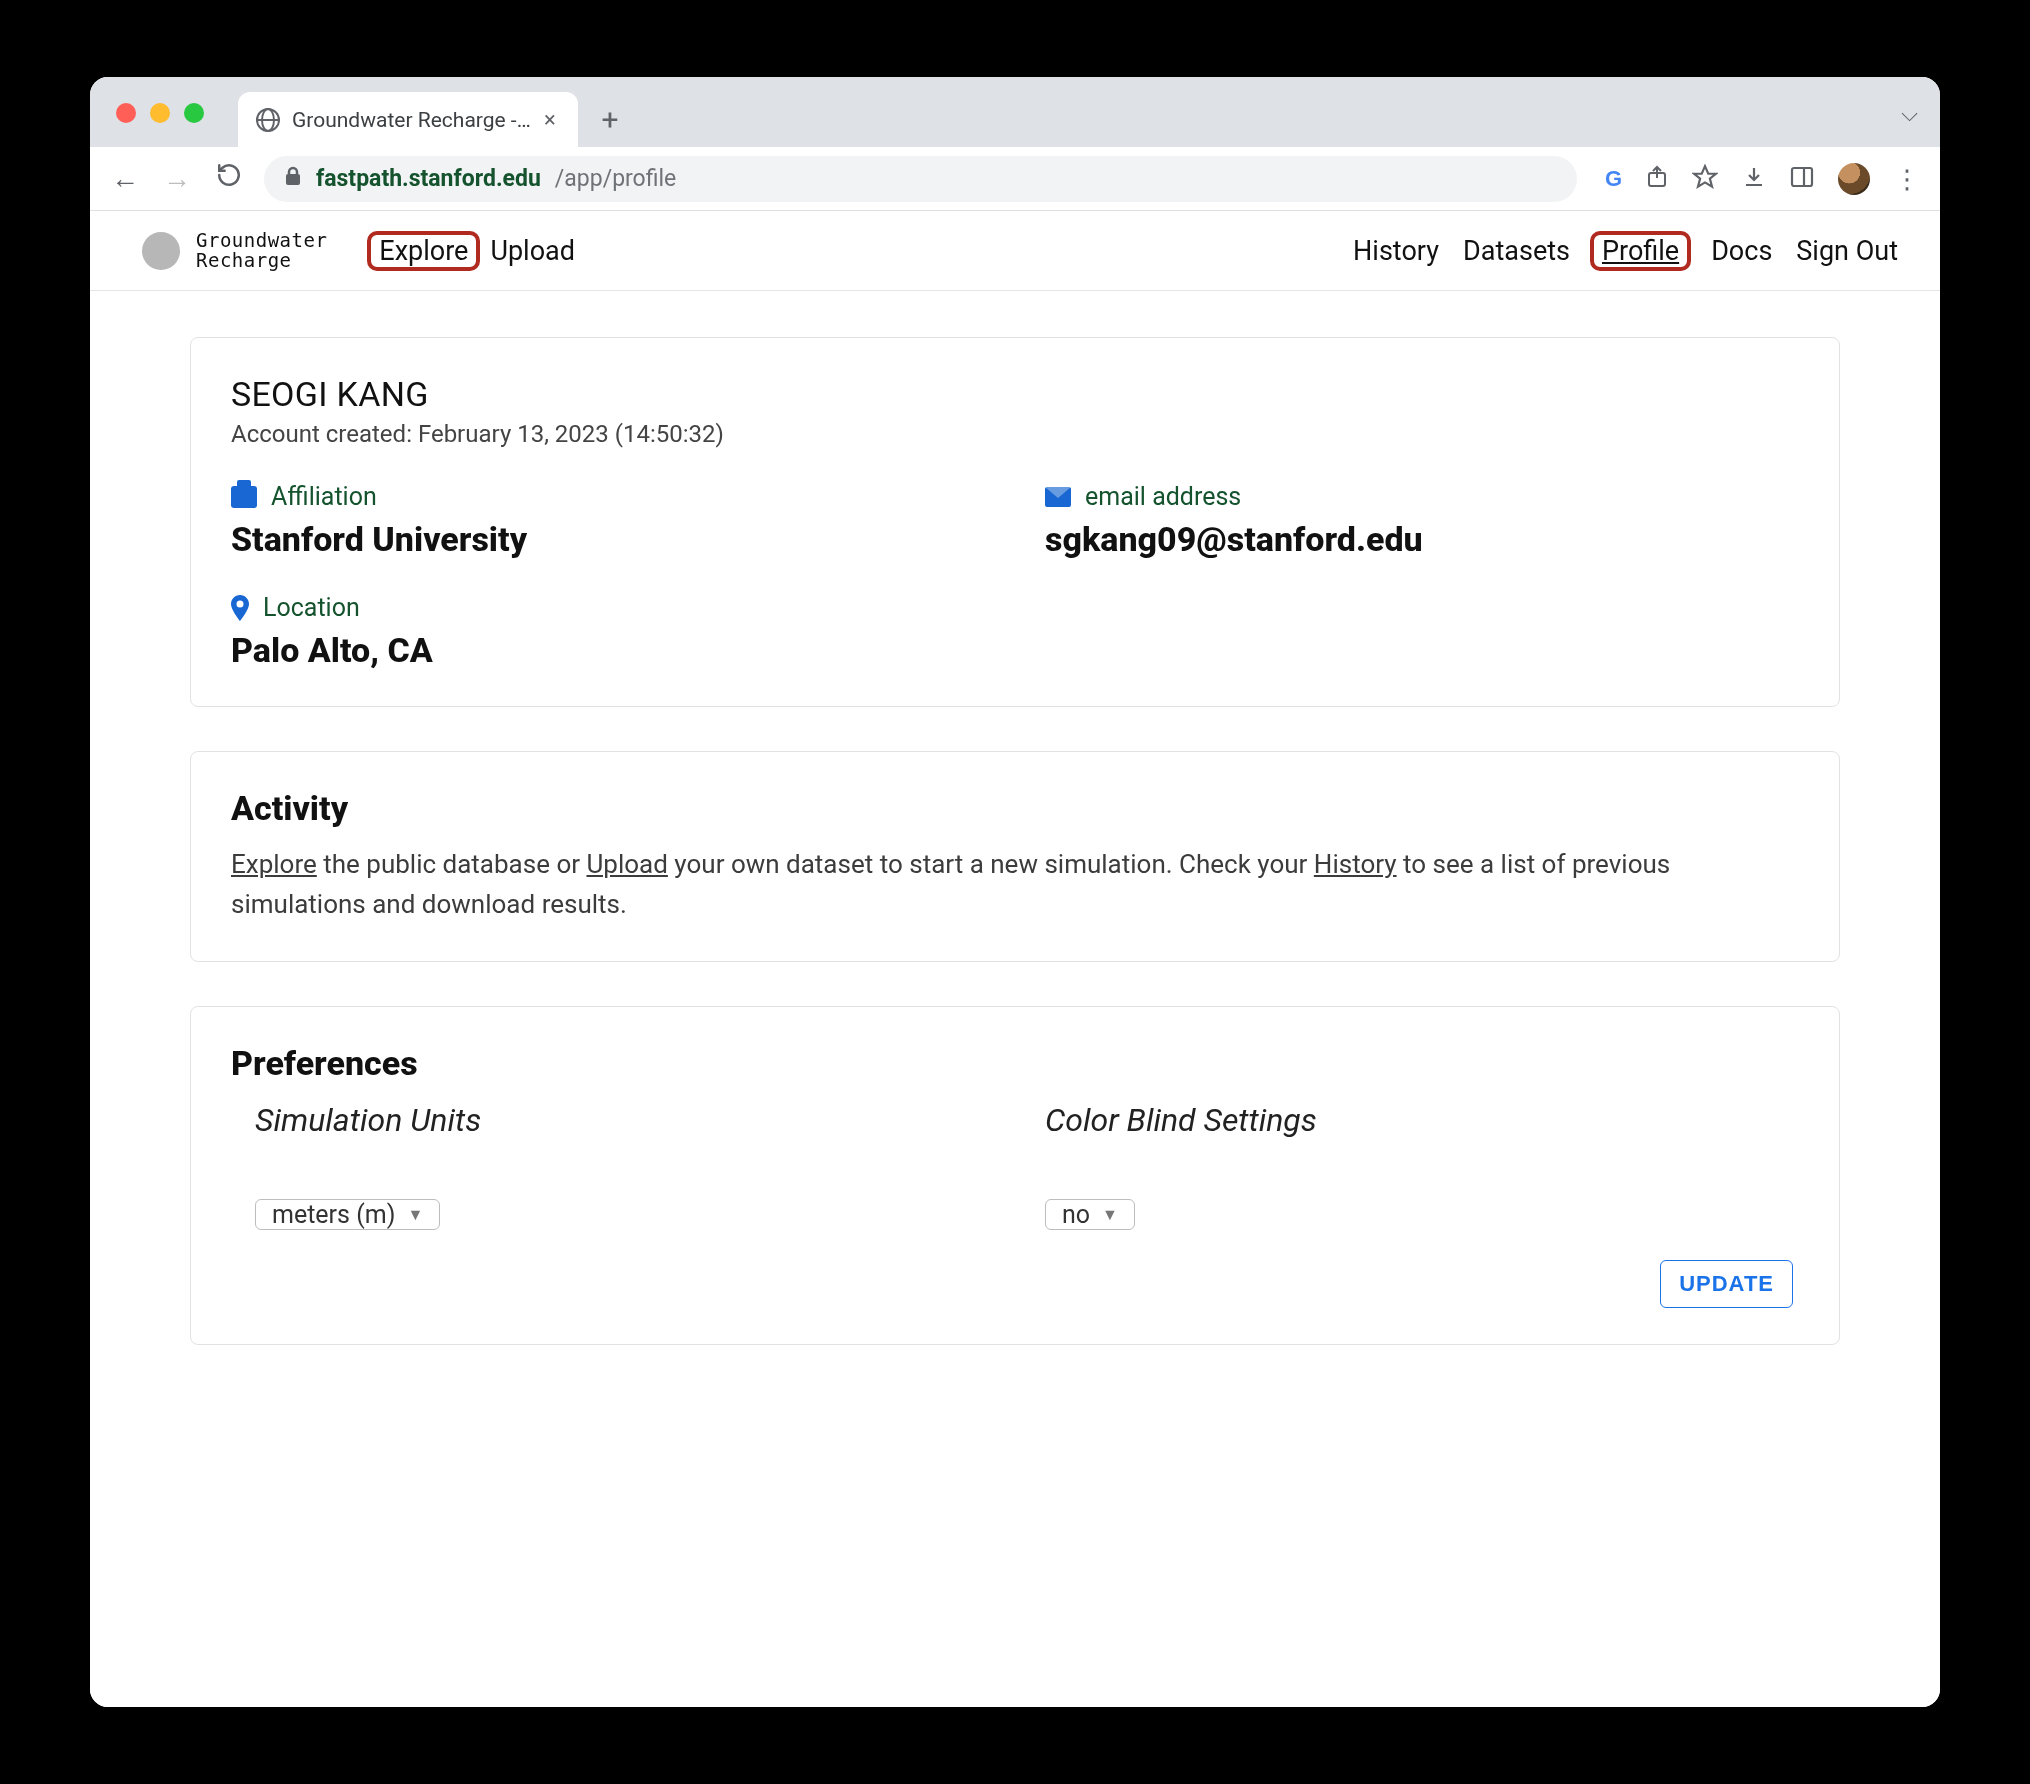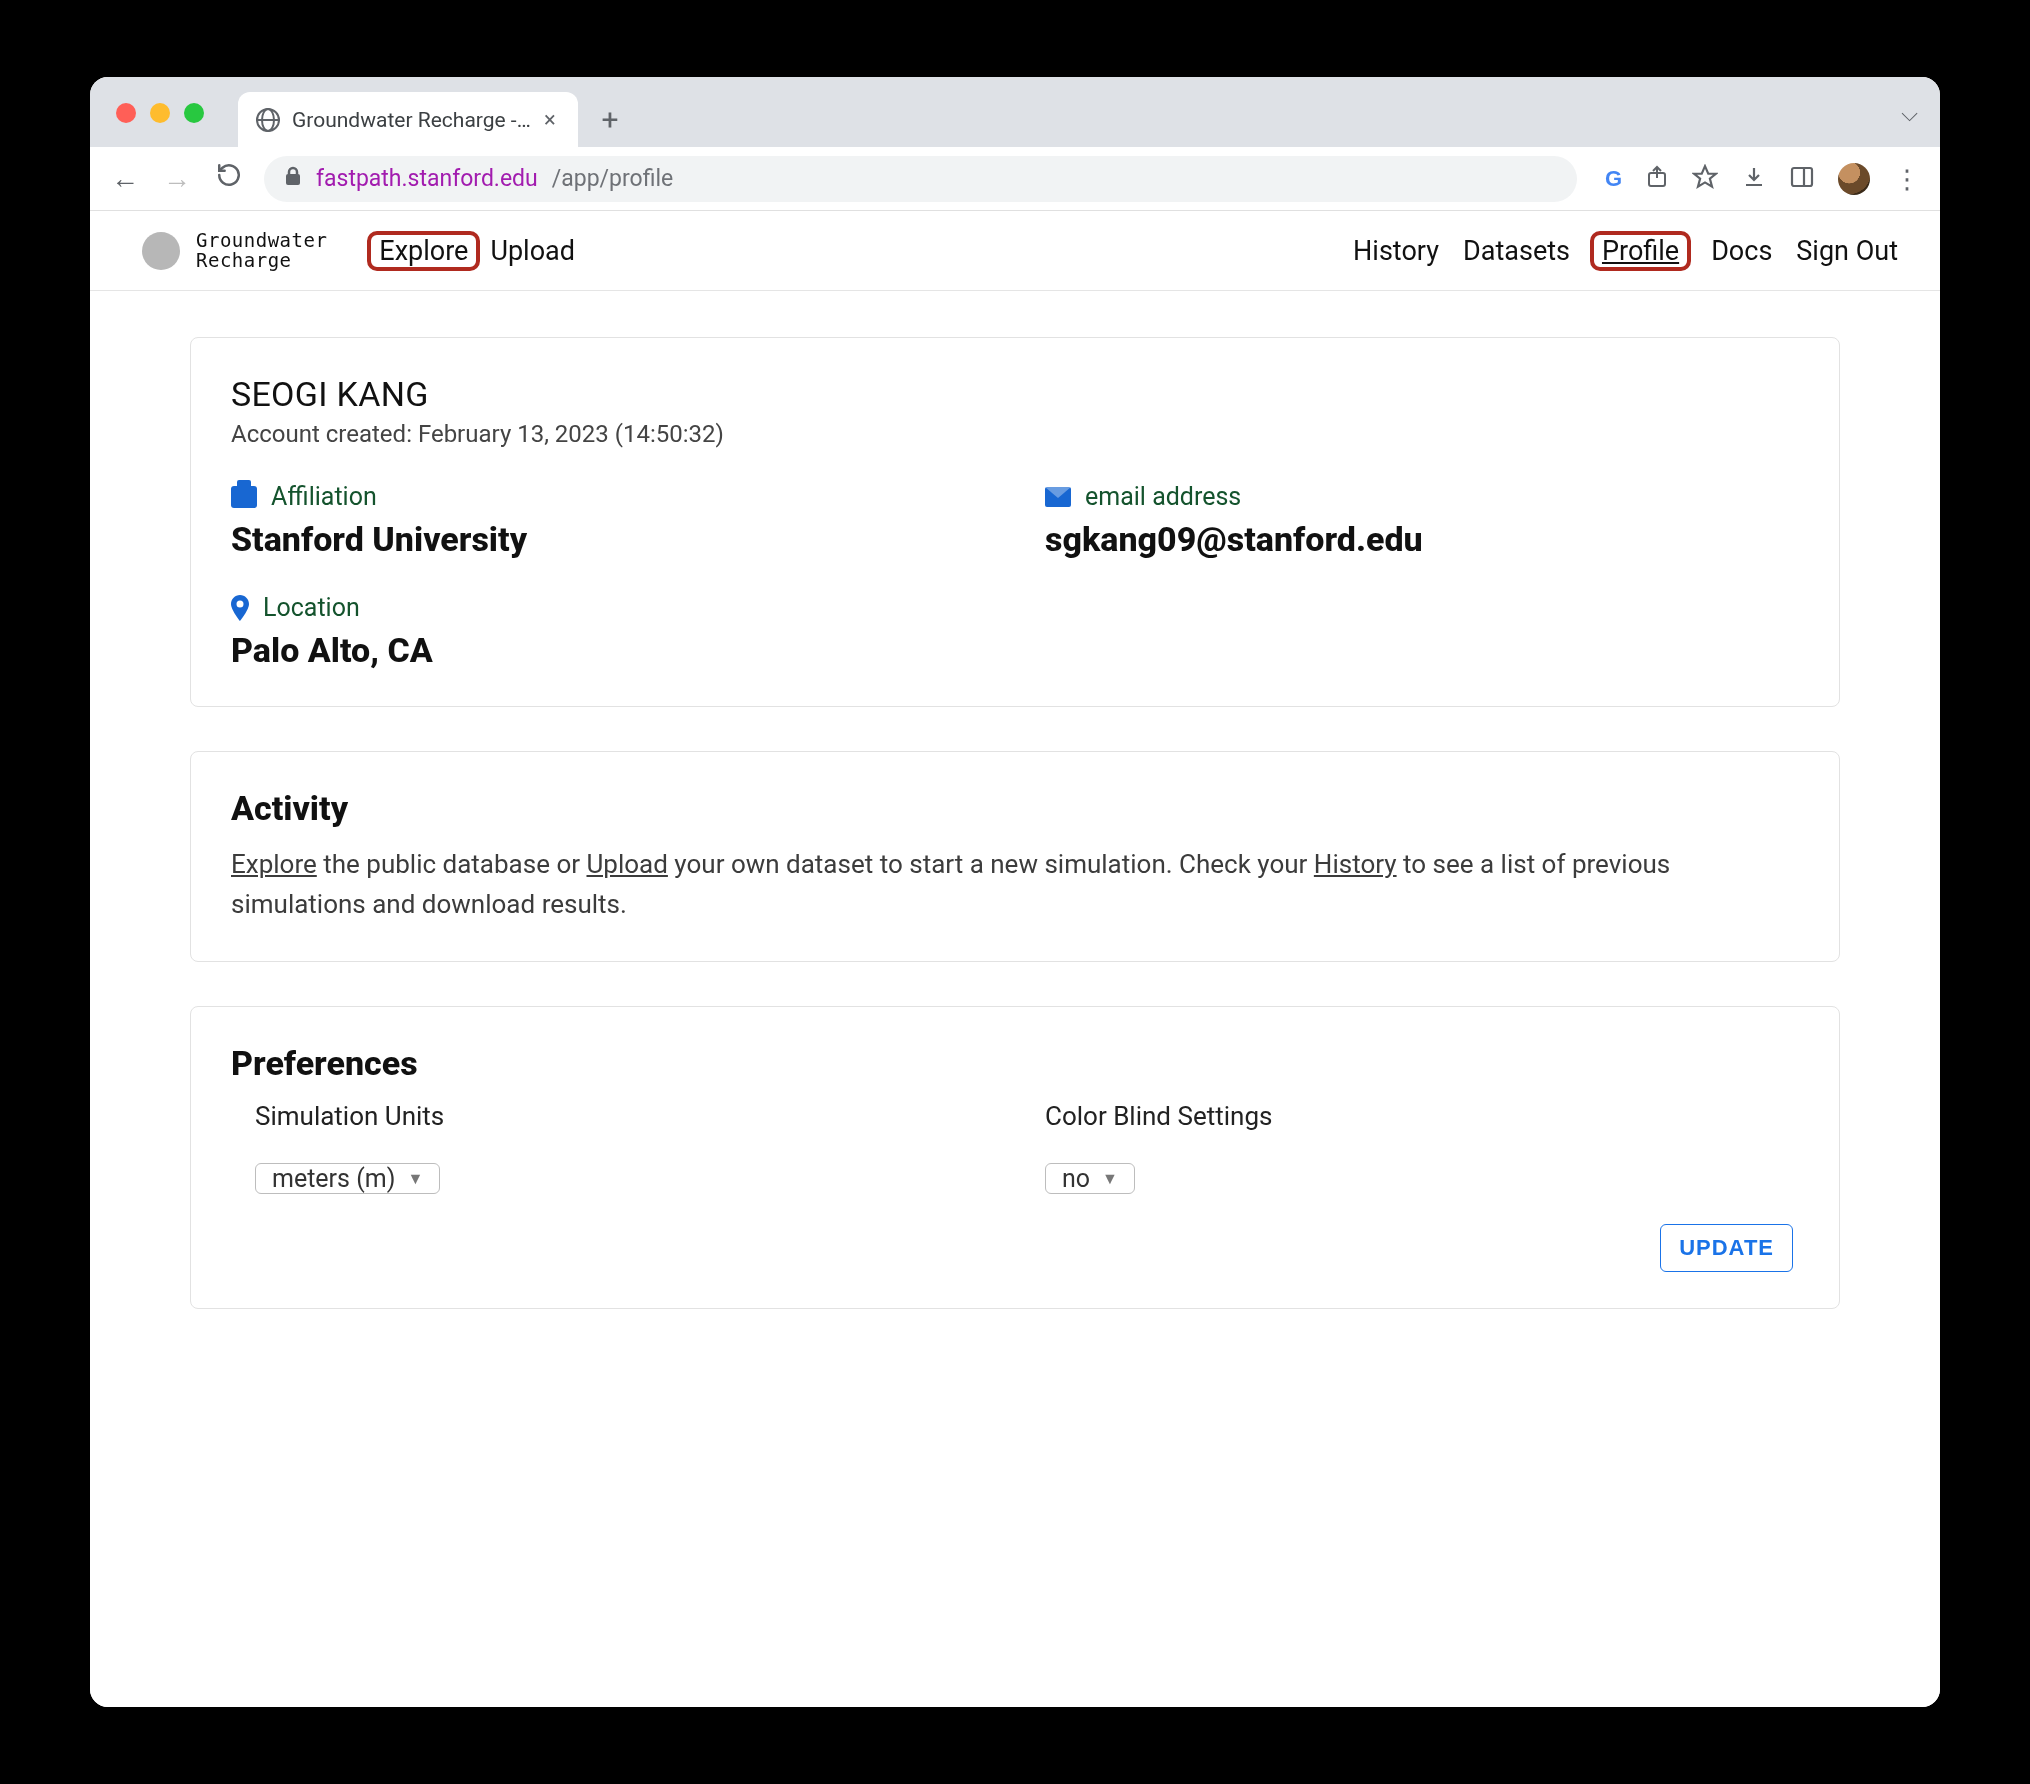--- a/index.html
+++ b/index.html
@@ -100,21 +100,21 @@
     background: #f1f3f4;
     border-radius: 24px;
     display: flex;
     align-items: center;
     padding: 0 20px;
     gap: 14px;
     font-size: 23px;
     color: #202124;
   }
   .addr-bar .lock-icon { font-size: 20px; color: #5f6368; }
-  .addr-bar .host { color: #a21caf; }
+  .addr-bar .host { color: #14532d; font-weight: bold; }
   .addr-bar .path { color: #6f7277; }
   .toolbar-right {
     display: flex; align-items: center; gap: 24px; margin-left: 10px;
   }
   .toolbar-right .g-logo { font-weight: 600; }
   .toolbar-right .tb-icon { color: #5f6368; }
   .toolbar-right .avatar {
     width: 32px; height: 32px; border-radius: 50%;
     background: radial-gradient(circle at 35% 30%, #c49060 0 35%, #6b4a2a 36% 70%, #3a2a18 71% 100%);
   }
@@ -185,21 +185,21 @@
   .mail-icon::after { content:""; position:absolute; left:0; right:0; top:0; height:0; border-left:13px solid transparent; border-right:13px solid transparent; border-top:11px solid #fff; opacity:.35; }
   .pin-icon { width: 18px; height: 26px; position: relative; display:inline-block; }
   .pin-icon svg { width: 18px; height: 26px; }
   .field-value { font-size: 34px; font-weight: 800; margin-top: 8px; color:#111; }
 
   .section-title { font-size: 34px; font-weight: 800; color:#111; margin-bottom: 16px; }
   .activity-text { font-size: 26px; line-height: 1.55; color: #3c3c3c; }
   .activity-text .lnk { text-decoration: underline; cursor: pointer; }
 
   .prefs-row { display: grid; grid-template-columns: 1fr 1fr; gap: 60px; margin-top: 18px; padding: 0 24px; }
-  .pref-label { font-size: 26px; color: #222; margin-bottom: 0; }
+  .pref-label { font-size: 32px; color: #222; margin-bottom: 28px; font-style: italic; }
   .select {
     display: inline-flex; align-items: center; gap: 12px;
     border: 1px solid #bdbdbd; border-radius: 6px;
     padding: 0 16px; font-size: 25px; color: #333; cursor: pointer;
     background: #fff;
     margin-top: 32px;
   }
   .select .caret { color: #777; font-size: 16px; }
   .update-btn {
     margin-top: 30px; margin-right: 6px;

